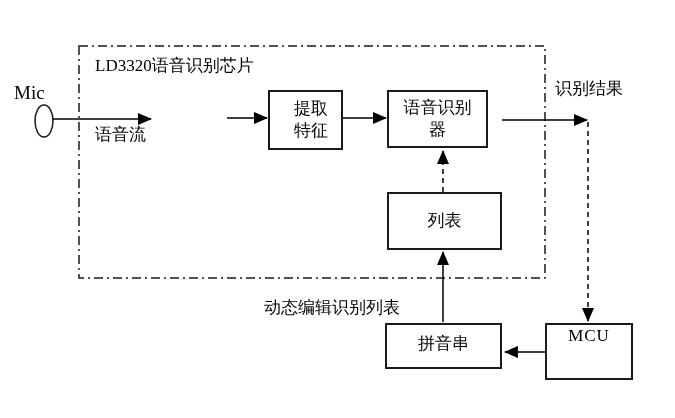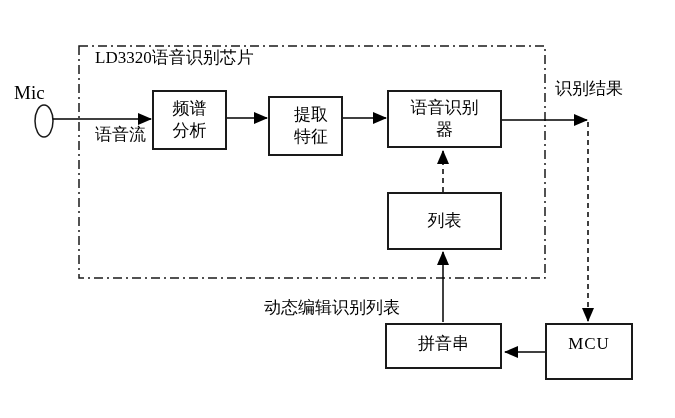--- a/index.html
+++ b/index.html
@@ -29,33 +29,33 @@
     display: flex;
     flex-direction: column;
     align-items: center;
     justify-content: center;
     text-align: center;
     font-size: 17px;
     line-height: 22px;
     font-family: "Liberation Serif", "DejaVu Serif", serif;
   }
   .node--spectrum  { left: 152px; top:  90px; width:  75px; height: 60px; }
-  .node--feature   { left: 268px; top:  96px; width:  75px; height: 60px; padding-left: 11px; }
-  .node--recognizer{ left: 387px; top:  90px; width: 115px; height: 58px; }
+  .node--feature   { left: 268px; top:  90px; width:  75px; height: 60px; padding-left: 11px; }
+  .node--recognizer{ left: 387px; top:  90px; width: 101px; height: 58px; }
   .node--keywords  { left: 387px; top: 192px; width: 115px; height: 58px; }
   .node--pinyin    { left: 385px; top: 323px; width: 117px; height: 46px; justify-content: flex-start; padding-top: 8px; }
-  .node--mcu       { left: 545px; top: 323px; width:  88px; height: 57px; justify-content: flex-start; padding-top: 8px; letter-spacing: 1px; }
+  .node--mcu       { left: 545px; top: 323px; width:  88px; height: 57px; justify-content: flex-start; padding-top: 0; letter-spacing: 1px; }
   .free-label {
     position: absolute;
     font-size: 17px;
     line-height: 20px;
     white-space: nowrap;
   }
   .label--mic          { left:  14px; top:  83px; font-size: 19px; }
-  .label--chip-title   { left:  95px; top:  48px; }
+  .label--chip-title   { left:  95px; top:  56px; }
   .label--voice-stream { left:  95px; top: 125px; }
   .label--result       { left: 555px; top:  79px; }
   .label--dynamic-edit { left: 264px; top: 298px; }
 </style>
 </head>
 <body>
 
 <div class="canvas">
 
   <svg class="wires" width="675" height="418" viewBox="0 0 675 418">
@@ -89,24 +89,20 @@
   <div class="free-label label--mic">Mic</div>
 
   <div class="free-label label--chip-title">LD3320语音识别芯片</div>
 
   <div class="free-label label--voice-stream">语音流</div>
 
   <div class="free-label label--dynamic-edit">动态编辑识别列表</div>
 
   <div class="free-label label--result">识别结果</div>
 
-  <div class="node node--spectrum">
-    <span>频谱</span>
-    <span>分析</span>
-  </div>
 
   <div class="node node--feature">
     <span>提取</span>
     <span>特征</span>
   </div>
 
   <div class="node node--recognizer">
     <span>语音识别</span>
     <span>器</span>
   </div>

